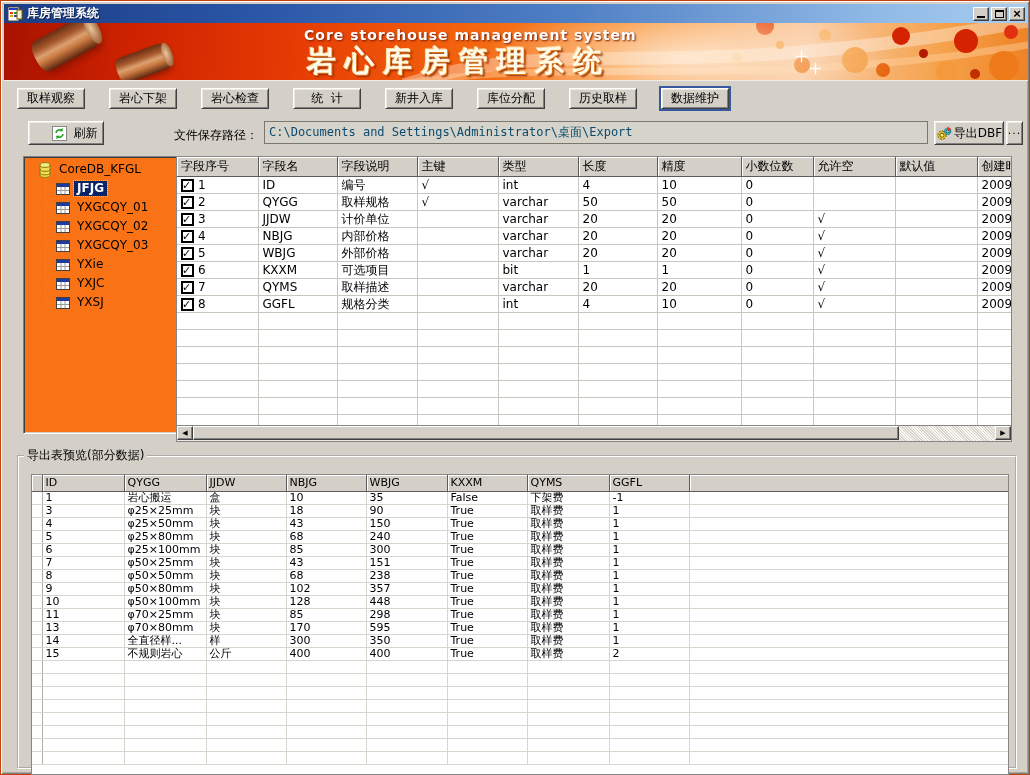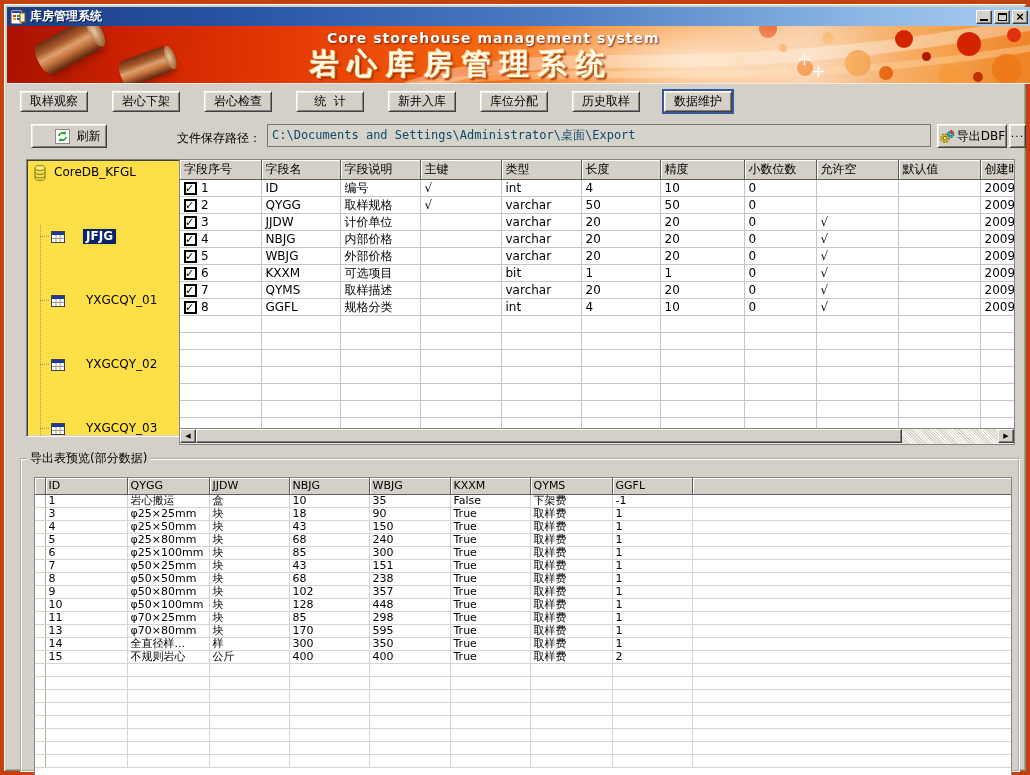--- a/index.html
+++ b/index.html
@@ -1,19 +1,19 @@
 <!DOCTYPE html>
 <html><head>
 <meta charset="utf-8">
 <style>
   * { box-sizing: border-box; margin:0; padding:0; }
   html,body { width:1030px; height:775px; overflow:hidden; }
   body { font-family:"DejaVu Sans", sans-serif; background:#d4d0c8; position:relative; font-size:12px; color:#000; }
 
-  .window { position:absolute; inset:0; background:#d4d0c8; border:4px solid #c2410c;
+  .window { position:absolute; inset:0; background:#d4d0c8; border:1px solid #c2410c;
             box-shadow: inset 1px 1px 0 #fff, inset -1px -1px 0 #808080, inset 2px 2px 0 #d4d0c8, inset -2px -2px 0 #a8a49c; }
 
   
   .titlebar { position:absolute; left:3px; top:3px; width:1024px; height:19px;
               background:linear-gradient(90deg,#1c3d85 0%,#2a57a8 25%,#4f7fc4 55%,#8fb9e6 85%,#a8cdf0 100%);
               display:flex; align-items:center; padding:0 3px; gap:4px; }
   .titlebar .title { color:#fff; font-weight:bold; font-size:12px; text-shadow:1px 1px 0 #102048; }
   .win-controls { margin-left:auto; display:flex; gap:2px; }
   .win-btn { width:16px; height:14px; background:#d4d0c8; border:1px solid; border-color:#fff #404040 #404040 #fff;
              box-shadow: inset -1px -1px 0 #808080; display:flex; align-items:center; justify-content:center; padding:0; cursor:default; }
@@ -23,21 +23,21 @@
 
   
   .banner { position:absolute; left:3px; top:22px; width:1024px; height:58px; overflow:hidden;
             background:linear-gradient(95deg,#a81200 0%,#cc2200 12%,#e63a04 28%,#f3640e 45%,#f88a28 60%,#f9c9a0 78%,#f5a049 92%,#ee8125 100%);
             border-bottom:1px solid #f0ede4; }
   .banner::after { content:""; position:absolute; right:130px; top:-25px; width:420px; height:120px;
             background:radial-gradient(ellipse, rgba(255,242,225,.8), rgba(255,242,225,0) 70%); }
   .bubble { position:absolute; border-radius:50%; }
   .swoosh { position:absolute; left:0; top:0; }
   .banner-subtitle { position:absolute; left:300px; top:4px; color:#fff; font-weight:bold; font-size:14px;
-            letter-spacing:1px; text-shadow:1px 1px 2px #7a1a00; z-index:3;margin-left:20px; }
+            letter-spacing:1px; text-shadow:1px 1px 2px #7a1a00; z-index:3; }
   .banner-title { position:absolute; left:303px; top:19px; font-size:29px; font-weight:bold; letter-spacing:9px;
             color:#fffbe8; text-shadow:1px 1px 0 #e07818, 2px 2px 2px #8a2400, -1px -1px 0 #ffd9a0; z-index:3; }
   .core { position:absolute; z-index:2; }
   .core1 { left:28px; top:4px; width:66px; height:34px; transform:rotate(-28deg);
            background:linear-gradient(180deg,#6a2c12 0%,#a85a2e 30%,#dda070 50%,#c87840 68%,#5a240e 100%);
            border-radius:8px/14px; box-shadow:3px 4px 6px rgba(90,10,0,.45); }
   .core1::after { content:""; position:absolute; right:-5px; top:1px; width:13px; height:32px; border-radius:50%;
            background:radial-gradient(ellipse at 40% 45%, #ecc9a0, #9a5a30 75%); }
   .core2 { left:112px; top:27px; width:54px; height:27px; transform:rotate(-20deg);
            background:linear-gradient(180deg,#6a2c12 0%,#a85a2e 30%,#dda070 50%,#c87840 68%,#5a240e 100%);
@@ -62,25 +62,25 @@
   .btn-refresh { position:absolute; left:27px; top:120px; width:76px; height:24px; display:flex; align-items:center; justify-content:center; gap:7px;padding-left:17px; }
   .path-label { position:absolute; left:173px; top:126px; font-size:12px; }
   .path-input { position:absolute; left:263px; top:120px; width:664px; height:23px; background:#d6d3cb;
         border:1px solid #7a776e; font-family:"DejaVu Sans Mono", monospace; font-size:12px; padding:2px 4px; color:#0c4a6e; }
   .btn-export { position:absolute; left:933px; top:120px; width:70px; height:24px; display:flex; align-items:center; justify-content:center; gap:2px; }
   .btn-browse { position:absolute; left:1005px; top:120px; width:17px; height:24px; font-size:11px; letter-spacing:1px; padding-bottom:6px; }
 
   .sunken { border:1px solid; border-color:#808080 #fff #fff #808080; box-shadow: inset 1px 1px 0 #404040, inset -1px -1px 0 #d4d0c8; }
 
   
-  .tree { position:absolute; left:22px; top:155px; width:171px; height:278px; background:#fde047; padding:3px 4px; overflow:hidden; }
+  .tree { position:absolute; left:22px; top:155px; width:171px; height:278px; background:#f97316; padding:3px 12px; overflow:hidden; }
   .tree-root { display:flex; align-items:center; gap:5px; height:19px; padding-left:3px; }
   .tree-items { position:relative; }
   .tree-items::before { content:""; position:absolute; left:9px; top:-2px; bottom:10px; border-left:1px dotted #9a9a9a; }
-  .tree-item { display:flex; align-items:center; gap:18px; height:19px; padding-left:20px; position:relative;margin-top:45px; }
+  .tree-item { display:flex; align-items:center; gap:4px; height:19px; padding-left:20px; position:relative; }
   .tree-item::before { content:""; position:absolute; left:9px; top:9px; width:9px; border-top:1px dotted #9a9a9a; }
   .tree-label { padding:0 3px; line-height:15px; }
   .tree-label.selected { background:#0a246a; color:#fff; font-weight:bold; outline:1px dotted #e8d060; }
   .tico { display:inline-flex; }
 
   
   .fields-wrap { position:absolute; left:175px; top:155px; width:836px; height:270px; overflow:hidden; background:#fff; border:1px solid #868686; }
   table.grid { border-collapse:collapse; table-layout:fixed; }
   table.fields { width:864px; font-size:12px; }
   .grid th { background:#d4d0c8; font-weight:normal; text-align:left; padding:1px 4px;

